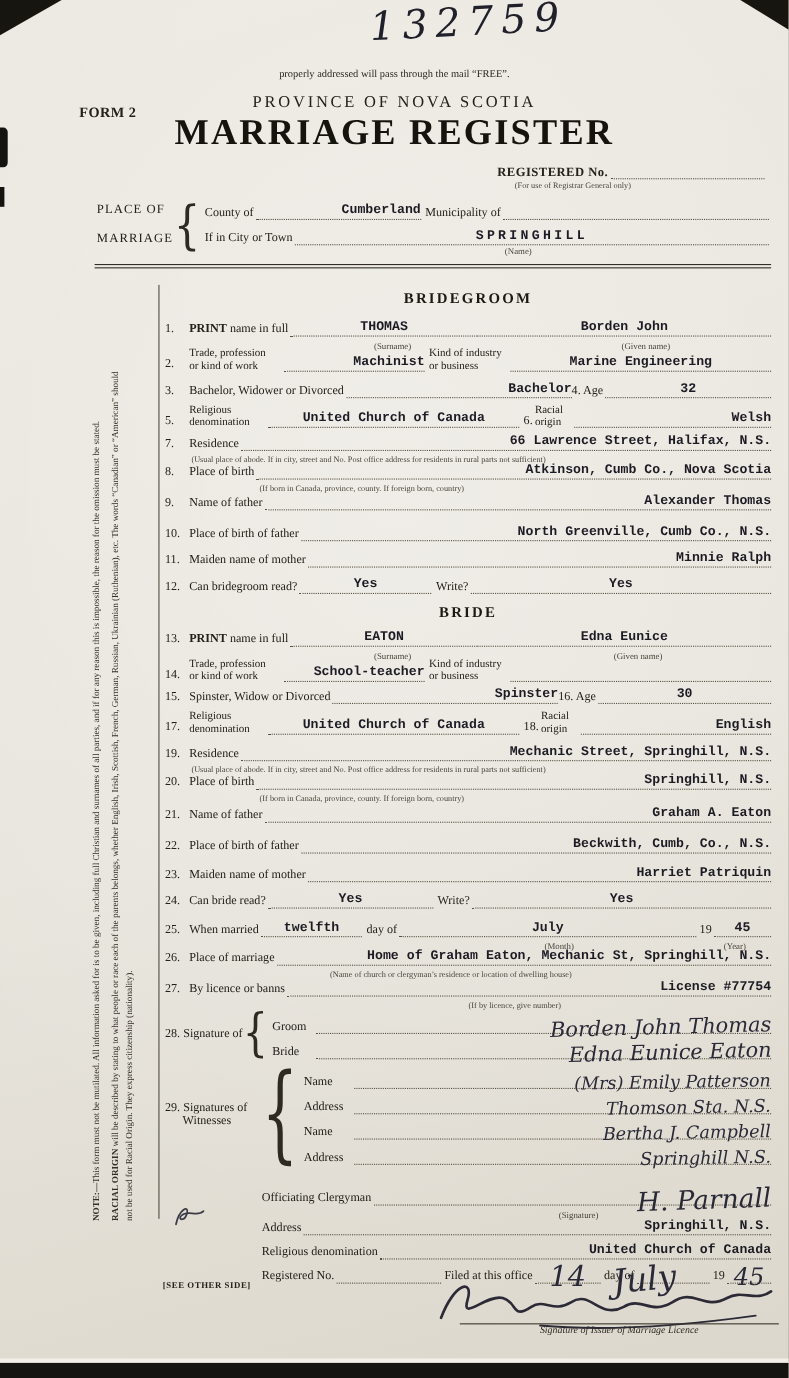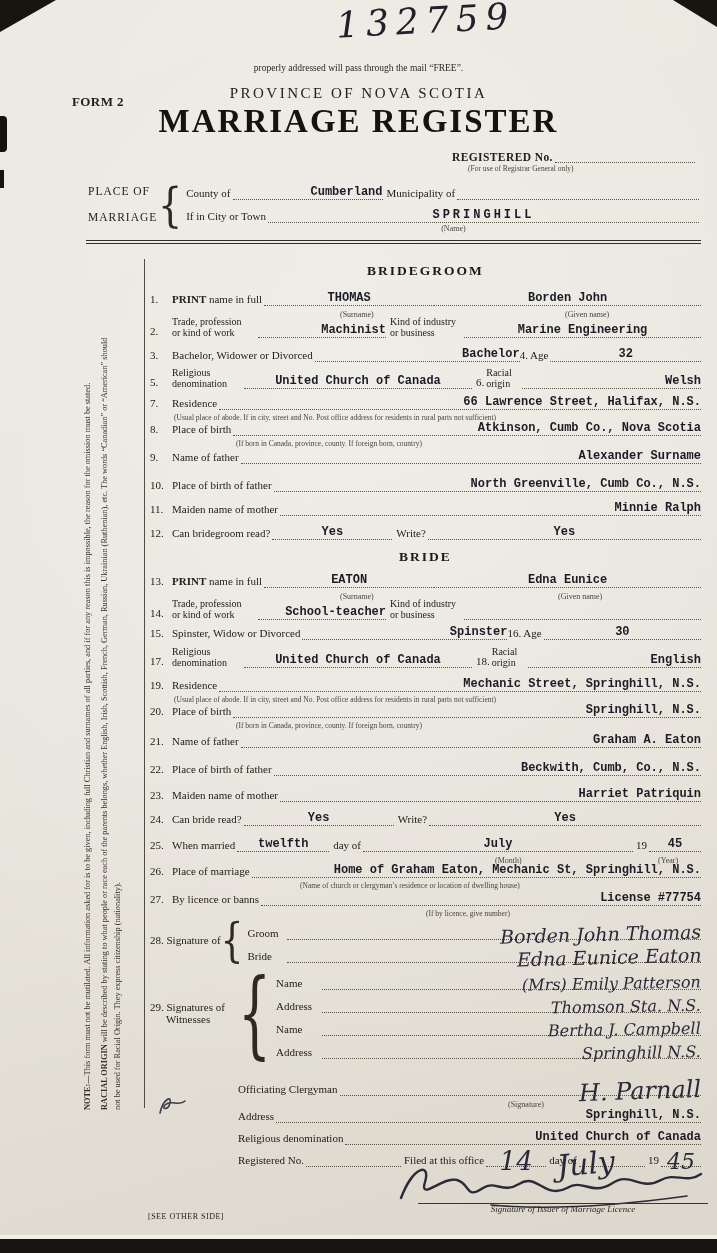--- a/index.html
+++ b/index.html
@@ -22,21 +22,21 @@
 .fill.l{text-align:right}
 
 .place-block{display:flex;align-items:center;margin:4px 18px 3px 88px}
 .place-title{flex:none;width:70px;font-size:11.5px;letter-spacing:1px;line-height:2.2}
 .brace{flex:none;display:inline-block;font-family:"DejaVu Serif",serif;color:#2e2a21;line-height:1}
 .bp{font-size:38px;transform:scaleY(1.25);margin-right:4px}
 .b2{font-size:36px;transform:scaleY(1.3);margin-right:4px}
 .b4{font-size:52px;transform:scaleY(1.85);margin-right:5px}
 .place-lines{flex:1}
 .pr{display:flex;align-items:flex-end;font-size:11px;line-height:13px;margin-top:8px}
-.place-note{font-size:8px;color:#49453a;margin:1px 0 0 255px;width:60px;text-align:left}
+.place-note{font-size:8px;color:#49453a;margin:1px 0 0 255px;width:60px;text-align:center}
 .dbl{margin:7px 16px 0 86px;border-top:1.6px solid #322d26;border-bottom:1px solid #322d26;height:4.6px}
 
 .content{position:absolute;left:150px;top:0;width:551px;height:1253px;font-size:11px}
 .heading{position:absolute;left:0;right:0;text-align:center;font-weight:bold;font-size:13.5px;letter-spacing:2px;color:#1c1913}
 .ar{position:absolute;left:0;right:0;display:flex;align-items:flex-end;line-height:13px}
 .num{flex:none;width:22px}
 .lbl{flex:none;padding-right:2px}
 .lbl2{flex:none;font-size:10px;line-height:10.5px;padding-right:3px}
 .sub{position:absolute;font-size:8px;color:#49453a;white-space:nowrap}
 .notee{position:absolute;font-size:7.5px;color:#49453a;white-space:nowrap}
@@ -60,21 +60,21 @@
 .corner-tl{position:absolute;top:0;left:0;width:0;height:0;border-top:32px solid #17150f;border-right:56px solid transparent}
 .corner-tr{position:absolute;top:0;right:0;width:0;height:0;border-top:27px solid #17150f;border-left:44px solid transparent}
 .edge-m1{position:absolute;left:0;top:116px;width:7px;height:36px;background:#141310;border-radius:0 4px 4px 0}
 .edge-m2{position:absolute;left:0;top:170px;width:4px;height:18px;background:#141310}
 .bottom-white{position:absolute;left:0;bottom:14px;width:100%;height:4px;background:#f2efe8}
 .bottom-bar{position:absolute;left:0;bottom:0;width:100%;height:14px;background:#161410}
 .issuer-sig{position:absolute;left:395px;top:1158px}
 .issuer-note-block{position:absolute;left:418px;top:1203px;width:290px;border-top:1px solid #3a362c;text-align:center}
 .issuer-note{font-style:italic;font-size:9px;color:#2f2b22}
 .pencil-mark{position:absolute;left:156px;top:1093px}
-.sos{position:absolute;left:148px;top:1212px;font-size:8px;font-weight:normal;letter-spacing:.5px}
+.sos{position:absolute;left:148px;top:1164px;font-size:8px;font-weight:bold;letter-spacing:.5px}
 </style>
 </head>
 <body>
 
 <div class="page">
 
   <div class="corner-tl"></div>
   <div class="corner-tr"></div>
   <div class="edge-m1"></div>
   <div class="edge-m2"></div>
@@ -182,21 +182,21 @@
     <div class="ar" style="top:421px">
       <span class="num">8.</span>
       <span class="lbl">Place of birth</span>
       <span class="fill l" style="padding-left:26px"><span class="typed">Atkinson, Cumb Co.,  Nova Scotia</span></span>
     </div>
     <span class="notee" style="top:439px;left:86px">(If born in Canada, province, county.   If foreign born, country)</span>
 
     <div class="ar" style="top:449px">
       <span class="num">9.</span>
       <span class="lbl">Name of father</span>
-      <span class="fill l" style="padding-left:38px"><span class="typed">Alexander Surname</span></span>
+      <span class="fill l" style="padding-left:38px"><span class="typed">Alexander Thomas</span></span>
     </div>
 
     <div class="ar" style="top:477px">
       <span class="num">10.</span>
       <span class="lbl">Place of birth of father</span>
       <span class="fill l" style="padding-left:52px"><span class="typed">North Greenville, Cumb Co.,  N.S.</span></span>
     </div>
 
     <div class="ar" style="top:501px">
       <span class="num">11.</span>

